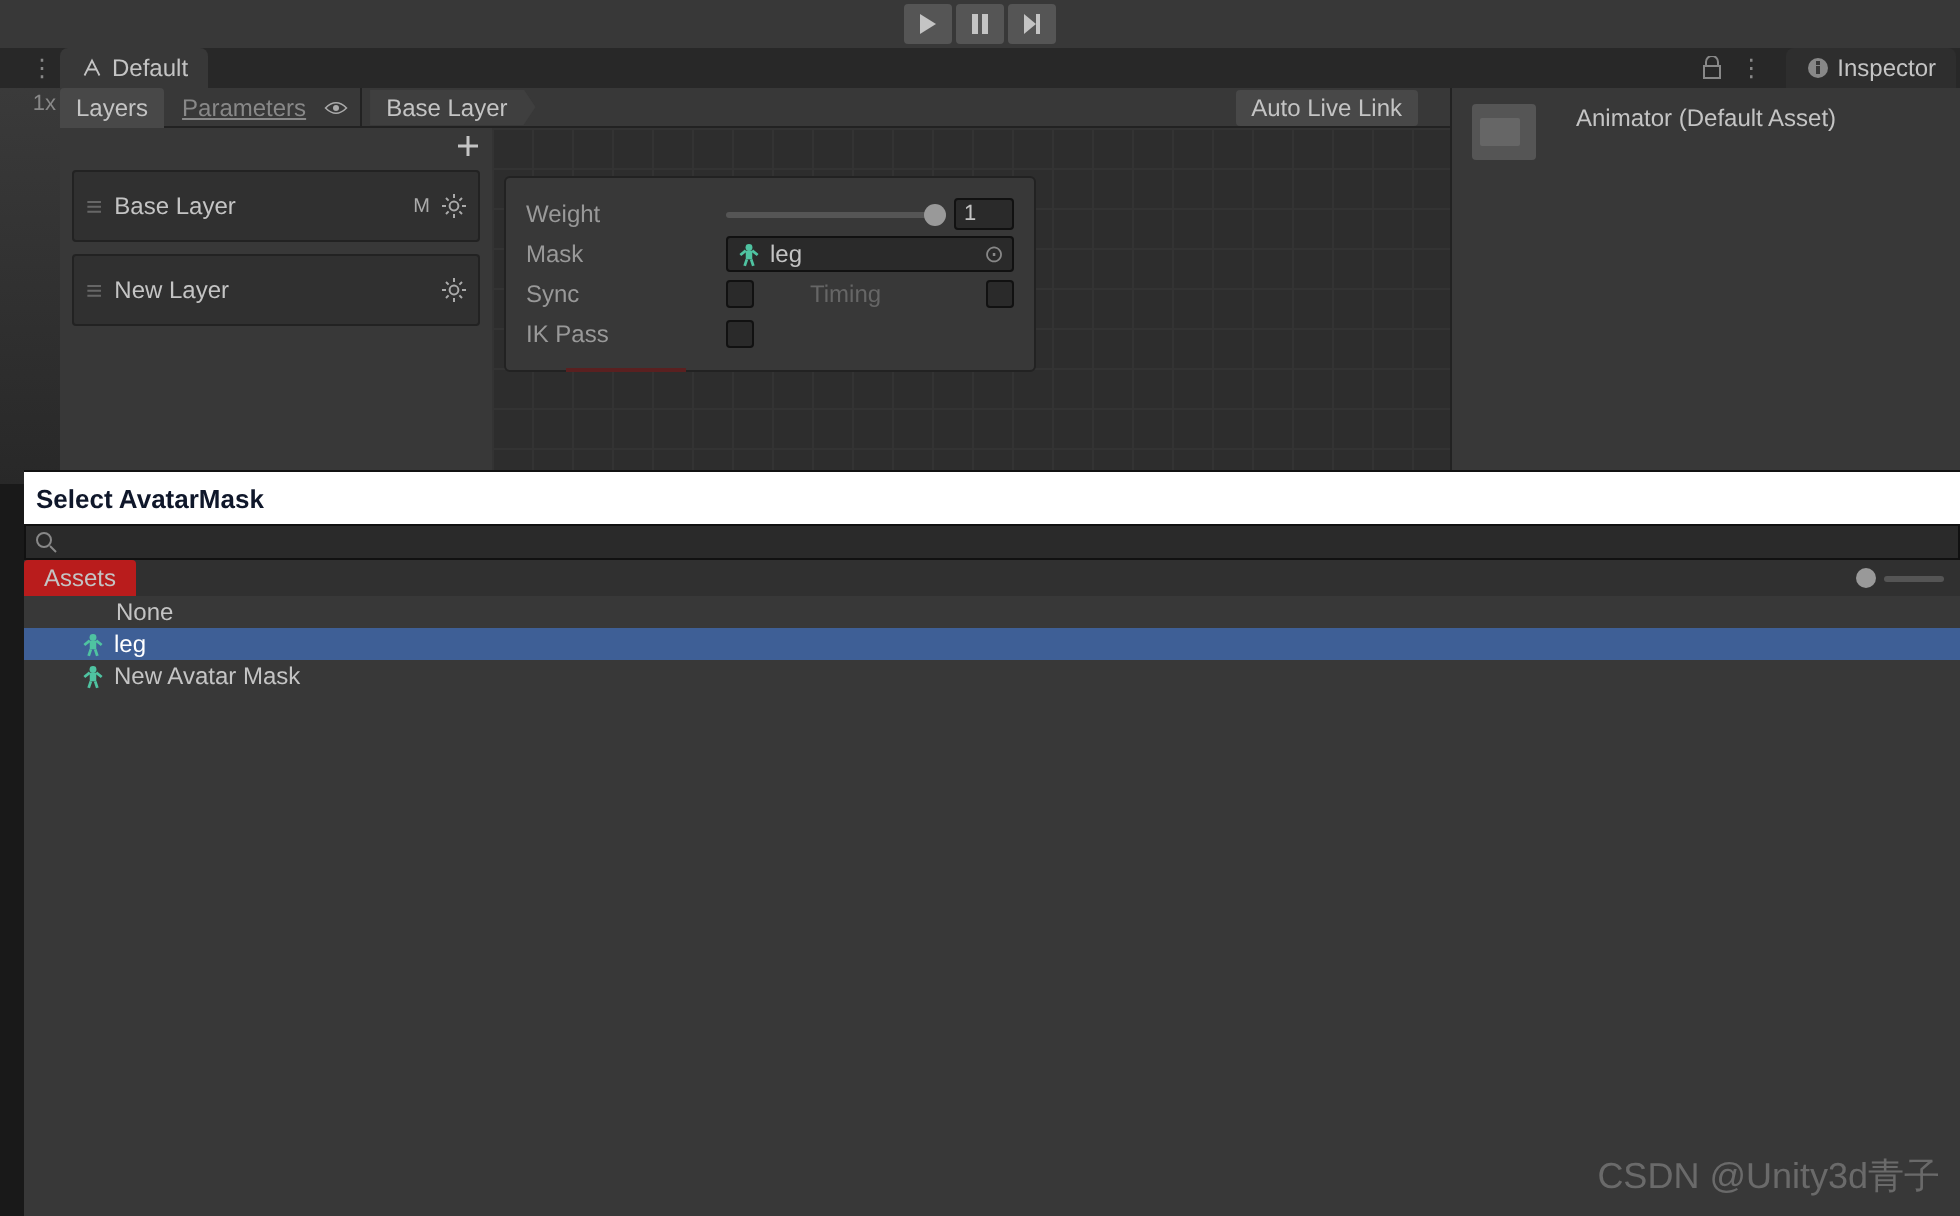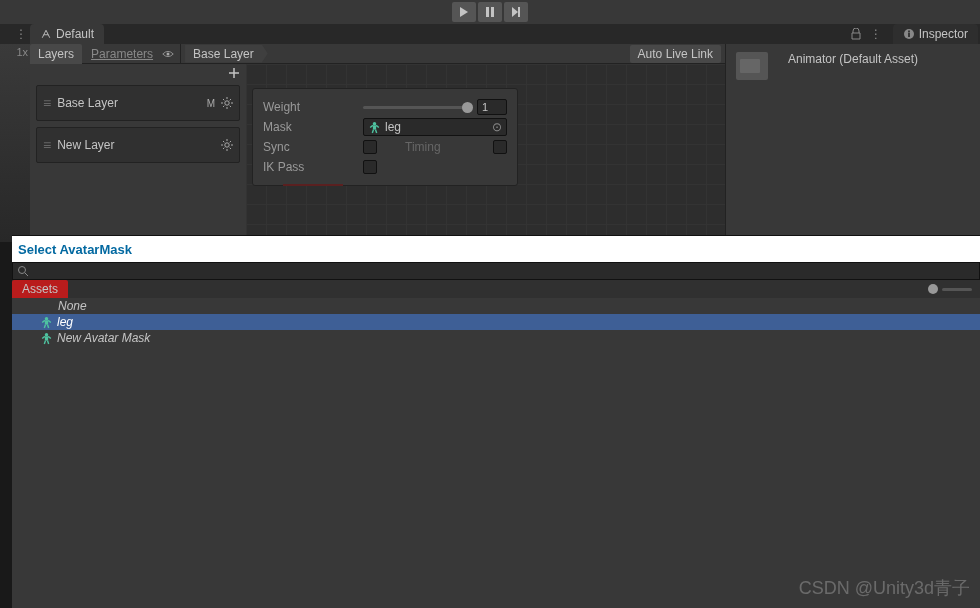--- a/index.html
+++ b/index.html
@@ -37,21 +37,21 @@
   .layers-list { width: 216px; background: #383838; display: flex; flex-direction: column; }
   .layers-add-row { height: 18px; display: flex; justify-content: flex-end; padding-right: 6px; align-items: center; }
   .layer-item { margin: 3px 6px; background: #303030; border: 1px solid #222; border-radius: 2px; height: 36px; display: flex; align-items: center; padding: 0 6px; gap: 6px; }
   .layer-item .handle { color: #666; font-size: 14px; }
   .layer-item .name { flex: 1; }
   .layer-item .badge { color: #aaa; font-size: 10px; }
   
   
   .graph-area { flex: 1; background: #2d2d2d; position: relative; background-image: linear-gradient(#333 1px, transparent 1px), linear-gradient(90deg, #333 1px, transparent 1px); background-size: 20px 20px; }
   .breadcrumb { background: #3f3f3f; padding: 2px 14px 2px 8px; clip-path: polygon(0 0, calc(100% - 6px) 0, 100% 50%, calc(100% - 6px) 100%, 0 100%); }
-  .auto-live { margin-left: auto; background: #484848; padding: 2px 8px; border-radius: 2px; margin-right: 4px; }
+  .auto-live { margin-left: auto; background: #484848; padding: 2px 8px; border-radius: 2px; margin-right: 16px; }
   
   
   .prop-popup { position: absolute; top: 24px; left: 6px; width: 266px; background: #383838; padding: 8px 10px; border: 1px solid #222; border-radius: 3px; }
   .prop-row { display: flex; align-items: center; height: 20px; color: #999; }
   .prop-label { width: 100px; }
   .prop-field { flex: 1; display: flex; align-items: center; gap: 4px; }
   .slider-track { flex: 1; height: 3px; background: #555; position: relative; border-radius: 2px; }
   .slider-thumb { position: absolute; right: 0; top: -4px; width: 11px; height: 11px; background: #999; border-radius: 50%; }
   .prop-input { background: #2a2a2a; border: 1px solid #111; color: #c4c4c4; padding: 1px 4px; width: 30px; font-size: 11px; border-radius: 2px; }
   .object-field { flex: 1; background: #2a2a2a; border: 1px solid #111; padding: 1px 4px; display: flex; align-items: center; gap: 4px; color: #c4c4c4; border-radius: 2px; }
@@ -62,29 +62,29 @@
   .prop-popup::after { content: ""; position: absolute; bottom: -1px; left: 30px; width: 60px; height: 2px; background: #5a2020; }
   
   
   .inspector-panel { flex: 1; background: #383838; border-left: 1px solid #222; display: flex; flex-direction: column; }
   .inspector-body { padding: 8px 10px; display: flex; gap: 20px; align-items: flex-start; }
   .asset-icon { width: 32px; height: 28px; background: #555; border-radius: 2px; position: relative; }
   .asset-icon::before { content: ""; position: absolute; left: 4px; top: 7px; width: 20px; height: 14px; background: #666; border-radius: 1px; }
   
   
   .dialog { position: absolute; top: 235px; left: 12px; right: 0; bottom: 0; background: #383838; display: flex; flex-direction: column; border-top: 1px solid #111; }
-  .dialog-title { height: 26px; background: #fff; color: #0369a1; font-weight: bold; font-size: 13px; display: flex; align-items: center; padding-left: 6px; }
+  .dialog-title { height: 26px; background: #fff; color: #0f172a; font-weight: bold; font-size: 13px; display: flex; align-items: center; padding-left: 6px; }
   .dialog-search { height: 18px; background: #2a2a2a; border: 1px solid #111; margin: 0; display: flex; align-items: center; padding: 0 4px; gap: 4px; }
   .dialog-search input { flex: 1; background: transparent; border: none; outline: none; color: #c4c4c4; font-size: 11px; }
   .dialog-tabs { height: 18px; background: #303030; display: flex; align-items: center; }
   .dialog-tab { padding: 2px 10px; background: #b91c1c; color: #c4c4c4; border-radius: 2px 2px 0 0; }
   .dialog-tabs .zoom { margin-left: auto; margin-right: 8px; display: flex; align-items: center; gap: 4px; }
   .zoom-track { width: 30px; height: 3px; background: #555; border-radius: 2px; }
   .zoom-thumb { width: 10px; height: 10px; background: #999; border-radius: 50%; }
-  .dialog-list { flex: 1; overflow: auto; font-style: italic; }
+  .dialog-list { flex: 1; overflow: auto; }
   .dialog-item { height: 16px; display: flex; align-items: center; padding-left: 28px; gap: 4px; }
   .dialog-item.selected { background: #3e5f96; color: #fff; }
   .dialog-item.none { padding-left: 46px; }
   
   .avatar-mini { width: 13px; height: 13px; display:inline-block; }
   .avatar-mini svg { width: 100%; height: 100%; }
   
   .watermark { position: absolute; right: 10px; bottom: 8px; color: rgba(200,200,200,0.35); font-size: 18px; }
   
   .icon-svg { width: 12px; height: 12px; fill: #c4c4c4; }

